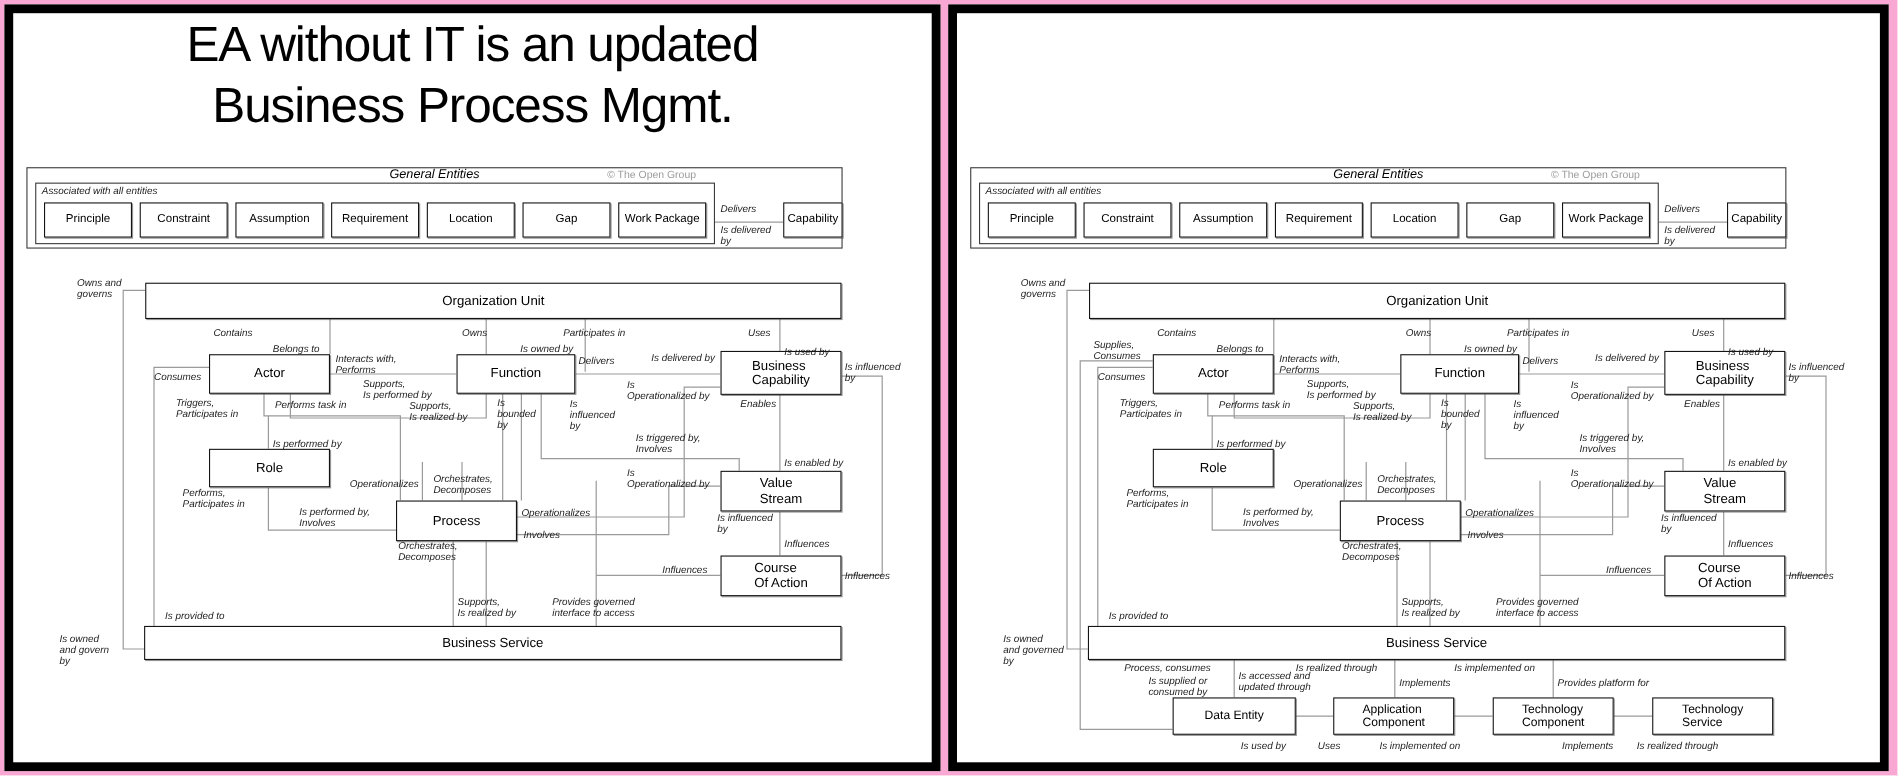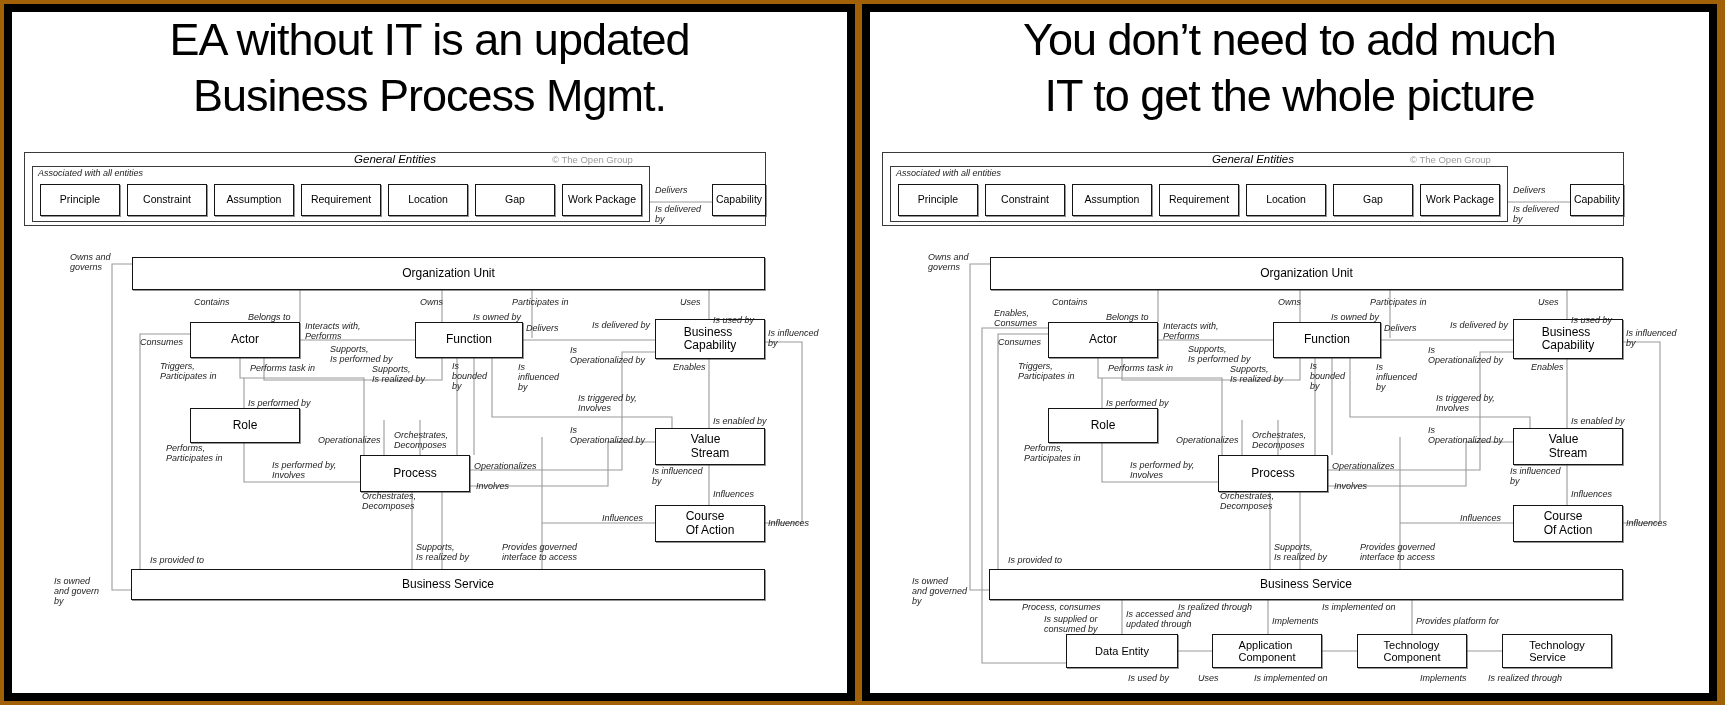--- a/index.html
+++ b/index.html
@@ -1,16 +1,16 @@
 <!DOCTYPE html>
 <html><head>
 <meta charset="utf-8">
 <style>
   html,body{margin:0;padding:0;background:#fff;}
-  #stage{position:relative;width:1725px;height:705px;background:#a16207;overflow:hidden;
+  #stage{position:relative;width:1725px;height:705px;background:#f9a8d4;overflow:hidden;
          font-family:"Liberation Sans",sans-serif;}
   .panel{position:absolute;top:4px;height:681px;border:8px solid #000;background:#fff;}
   #panel-left{left:4px;width:835px;}
   #panel-right{left:862px;width:839px;}
   .ptitle{position:absolute;top:0;left:0;right:0;text-align:center;
           font-size:45px;line-height:1.24;letter-spacing:-1px;color:#000;white-space:pre-line;}
   .diagram{position:absolute;inset:0;}
   .lines{position:absolute;left:0;top:0;}
   .node{position:absolute;background:#fff;border:1.8px solid #141414;box-sizing:border-box;
         display:flex;align-items:center;justify-content:center;text-align:left;
@@ -147,22 +147,20 @@
         <div class="rel t-l" style="left: 404px; top: 530px; width: 66px;">Supports,
 Is realized by</div>
         <div class="rel t-l" style="left: 490px; top: 530px; width: 92px;">Provides governed
 interface to access</div>
         <div class="rel t-r" style="left: 42px; top: 564px; width: 60px;">Is owned
 and govern
 by</div>
       </div>
   </div>
   <div class="panel" id="panel-right">
-    <div class="ptitle">You don’t need to add much
-IT to get the whole picture</div>
     <div class="diagram" id="diagram-right">
         <svg width="835" height="681" viewBox="0 0 835 681" class="lines">
           <path d="M120,252 H100 V578 H119" fill="none" stroke="#9a9a9a" stroke-width="1.1"></path>
           <path d="M178,322 H128 V557" fill="none" stroke="#9a9a9a" stroke-width="1.1"></path>
           <path d="M288,278 V310" fill="none" stroke="#9a9a9a" stroke-width="1.1"></path>
           <path d="M288,328 H403" fill="none" stroke="#9a9a9a" stroke-width="1.1"></path>
           <path d="M228,346 V366 H352 V443" fill="none" stroke="#9a9a9a" stroke-width="1.1"></path>
           <path d="M252,346 V368 H430 V346" fill="none" stroke="#9a9a9a" stroke-width="1.1"></path>
           <path d="M232,396 V366" fill="none" stroke="#9a9a9a" stroke-width="1.1"></path>
           <path d="M430,278 V310" fill="none" stroke="#9a9a9a" stroke-width="1.1"></path>
@@ -282,21 +280,21 @@
         <div class="rel t-r" style="left: 42px; top: 564px; width: 60px;">Is owned
 and governed
 by</div>
         <div class="node itnode" style="left: 196px; top: 622px; width: 112px; height: 34px;">Data Entity</div>
         <div class="node itnode" style="left: 342px; top: 622px; width: 110px; height: 34px;">Application
 Component</div>
         <div class="node itnode" style="left: 487px; top: 622px; width: 110px; height: 34px;">Technology
 Component</div>
         <div class="node itnode" style="left: 632px; top: 622px; width: 110px; height: 34px;">Technology
 Service</div>
-        <div class="rel t-r" style="left: 124px; top: 296px; width: 58px;">Enables,
+        <div class="rel t-r" style="left: 124px; top: 296px; width: 58px;">Supplies,
 Consumes</div>
         <div class="rel t-r" style="left: 152px; top: 590px; width: 96px;">Process, consumes</div>
         <div class="rel t-l" style="left: 256px; top: 597px; width: 84px;">Is accessed and
 updated through</div>
         <div class="rel t-r" style="left: 308px; top: 590px; width: 86px;">Is realized through</div>
         <div class="rel t-l" style="left: 402px; top: 604px; width: 56px;">Implements</div>
         <div class="rel t-r" style="left: 452px; top: 590px; width: 88px;">Is implemented on</div>
         <div class="rel t-l" style="left: 546px; top: 604px; width: 98px;">Provides platform for</div>
         <div class="rel t-l" style="left: 128px; top: 602px; width: 80px; margin-left: 46px;">Is supplied or
 consumed by</div>

